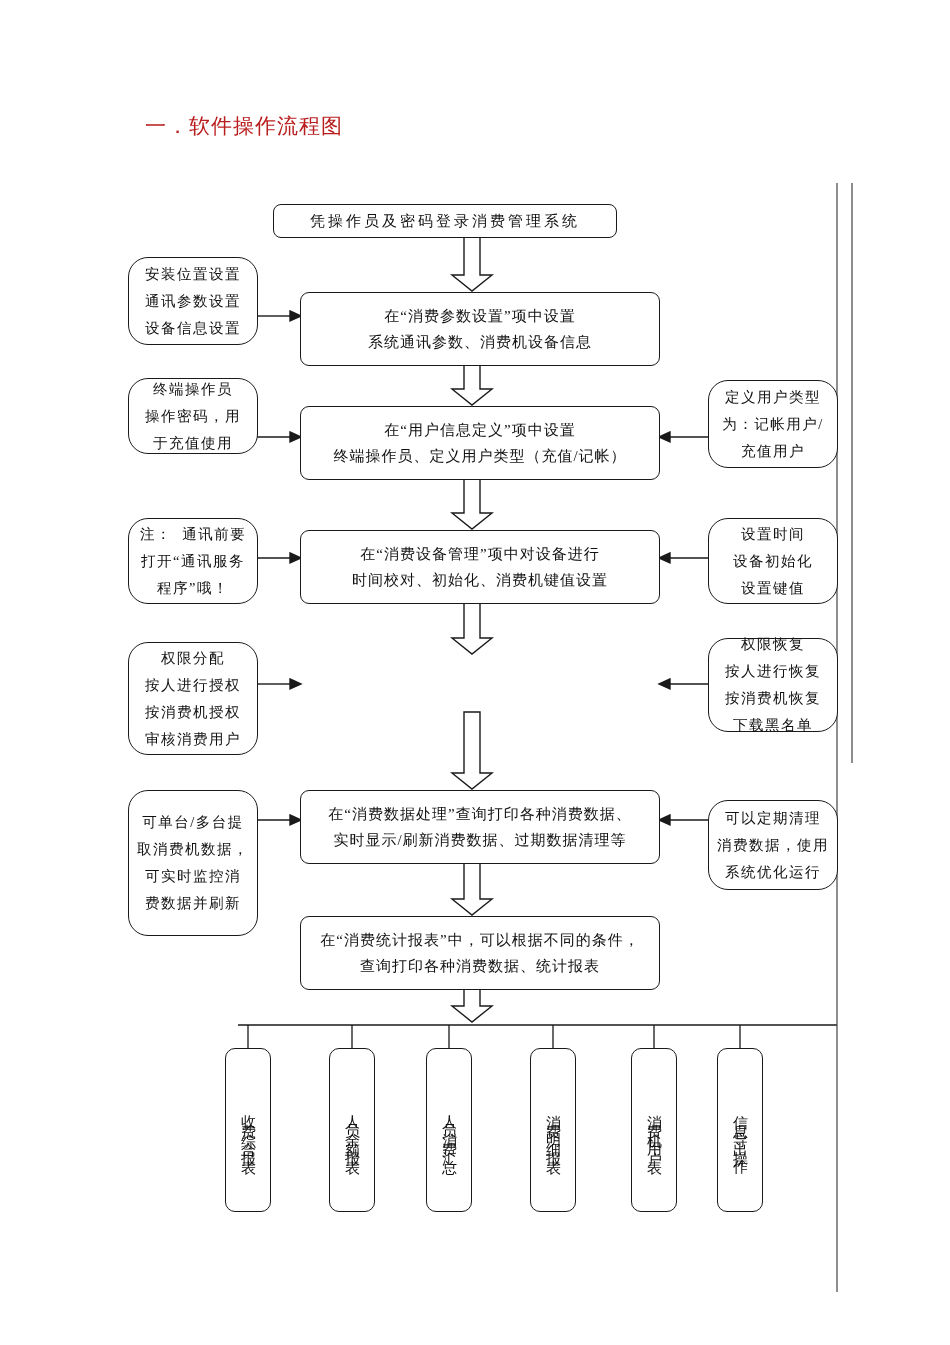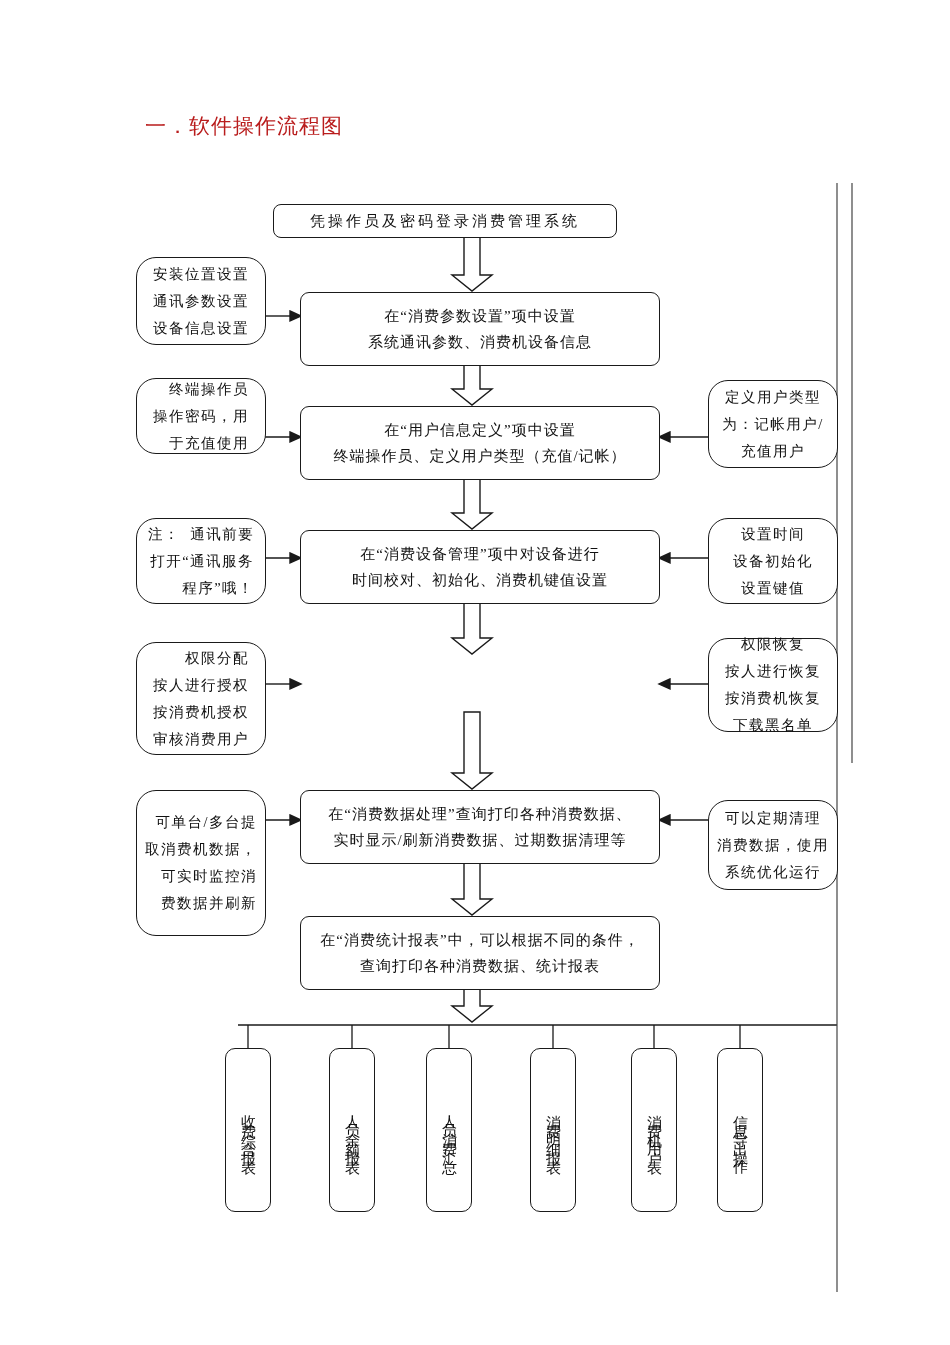--- a/index.html
+++ b/index.html
@@ -23,21 +23,21 @@
     font-size:15px; letter-spacing:3px;
   }
   .step {
     left:300px; width:360px; height:74px; border-radius:9px;
     font-size:15px; line-height:26px; letter-spacing:1px;
   }
   .note {
     width:130px; border-radius:20px;
     font-size:14.5px; line-height:27px; letter-spacing:1.5px;
   }
-  .lnote { left:136px;text-align:right; }
+  .lnote { left:128px; }
   .rnote { left:708px; }
   .rbox {
     position:absolute; top:1048px; width:46px; height:164px; border-radius:10px;
     background:#fff; border:1.6px solid #1a1a1a; box-sizing:border-box;
     display:flex; align-items:center; justify-content:center;
   }
   .vtext {
     writing-mode:vertical-lr; text-orientation:upright;
     font-size:15px; letter-spacing:9px; line-height:1;
   }

